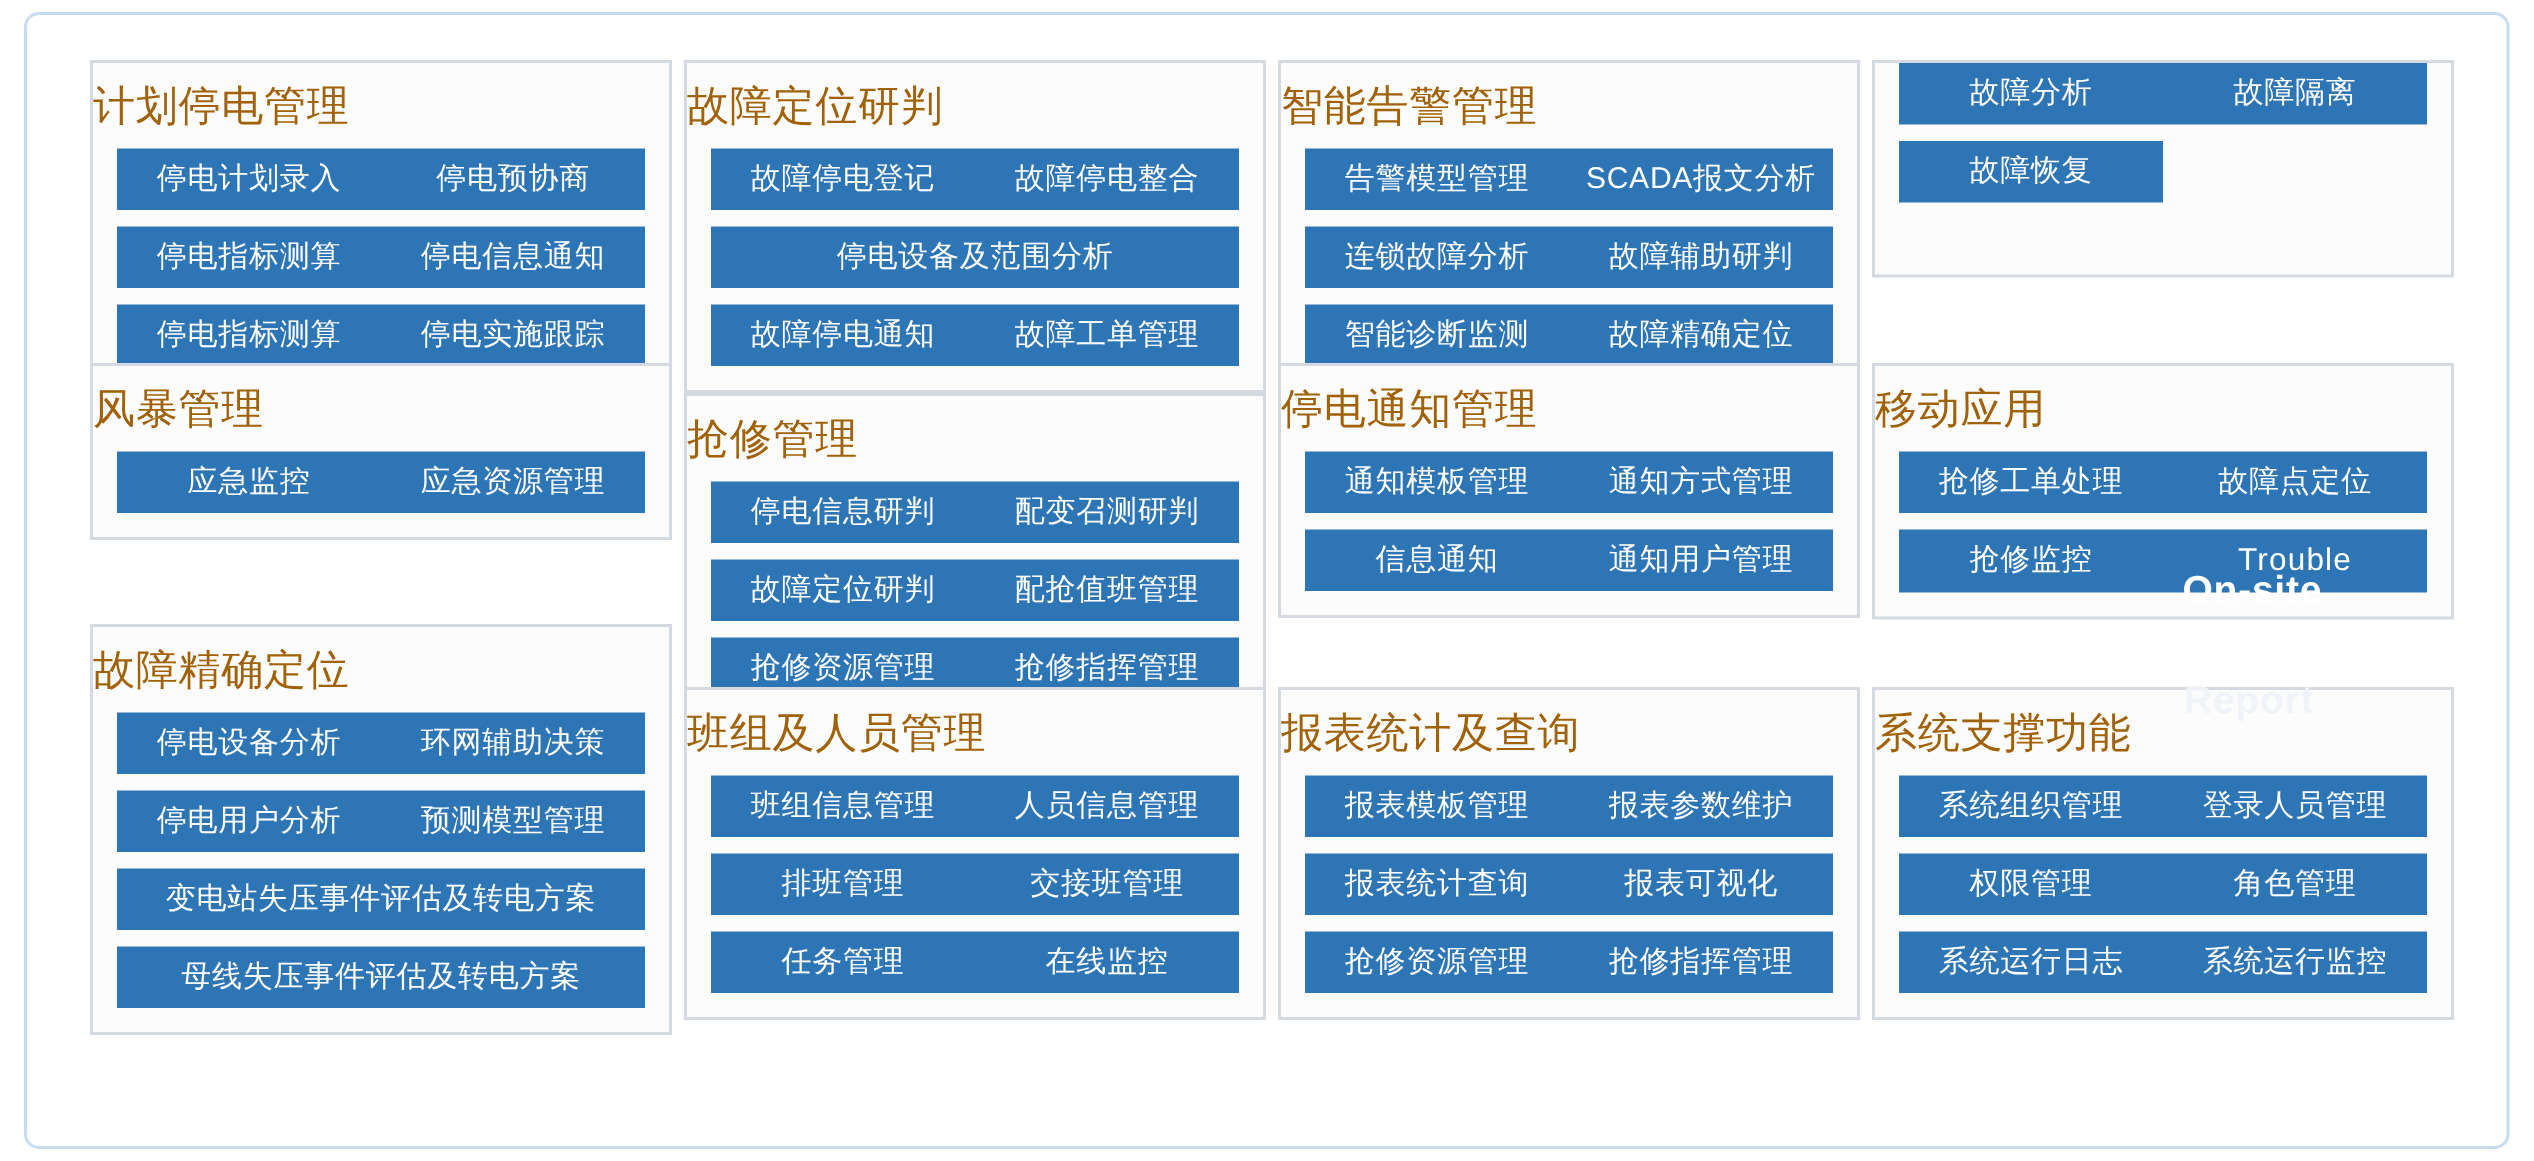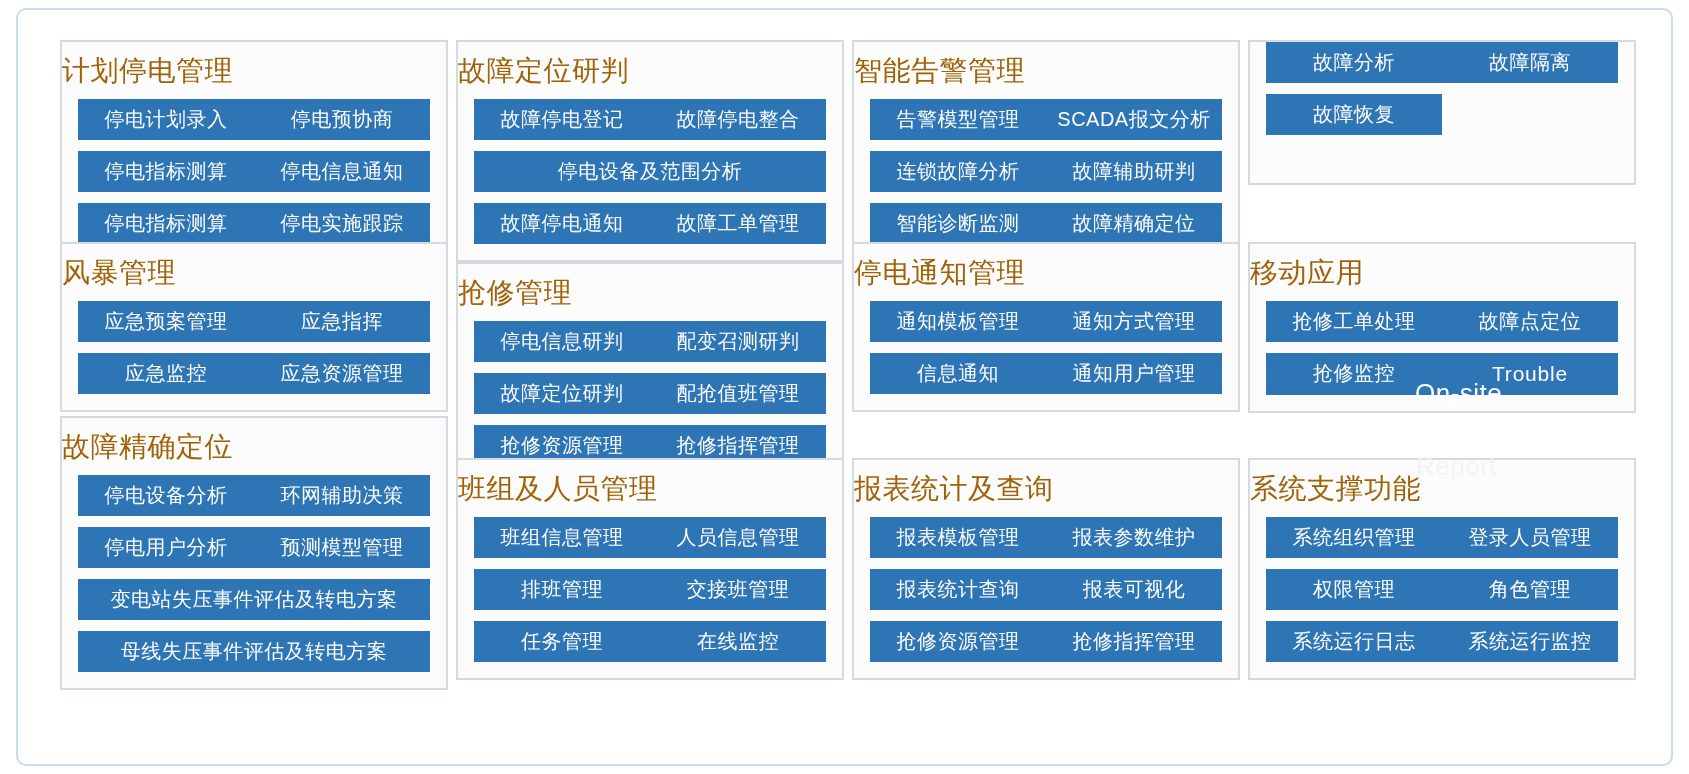--- a/index.html
+++ b/index.html
@@ -95,24 +95,25 @@
   .btn.empty {
     background: transparent;
     color: transparent;
   }
 
   
   .overlay-text {
     position: absolute;
     color: #ffffff;
     font-size: 26px;
-    font-weight: 400;
+    font-weight: 700;
     letter-spacing: 0.5px;
     pointer-events: none;
     white-space: nowrap;
+    margin-left: 40px;
   }
   .overlay-onsite { left: 1397px; top: 368px; }
   .overlay-report {
     left: 1398px; top: 441px;
     color: #f0f4f8;
     opacity: 0.95;
   }
 </style>
 </head>
 <body>
@@ -134,24 +135,20 @@
             <div class="btn-row">
               <div class="btn">停电指标测算</div>
               <div class="btn">停电实施跟踪</div>
             </div>
           </div>
         </div>
         <div class="card" style="top: 210px;">
           <div class="card-title">风暴管理</div>
           <div class="btn-rows">
             <div class="btn-row">
-              <div class="btn">应急预案管理</div>
-              <div class="btn">应急指挥</div>
-            </div>
-            <div class="btn-row">
               <div class="btn">应急监控</div>
               <div class="btn">应急资源管理</div>
             </div>
           </div>
         </div>
         <div class="card" style="top: 384px;">
           <div class="card-title">故障精确定位</div>
           <div class="btn-rows">
             <div class="btn-row">
               <div class="btn">停电设备分析</div>

